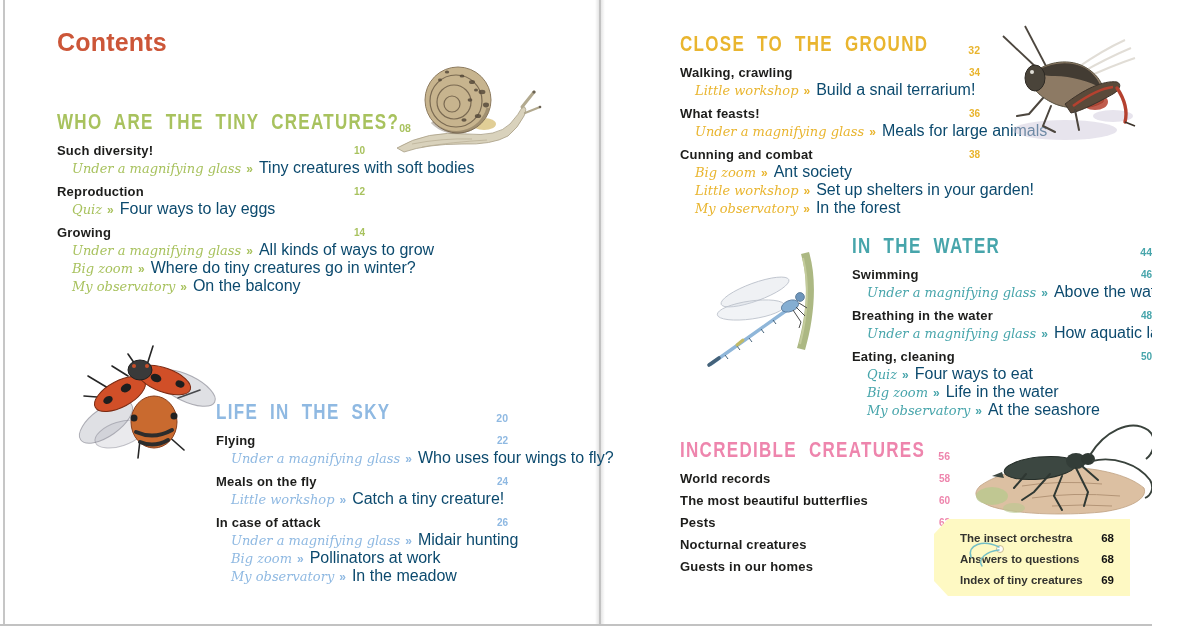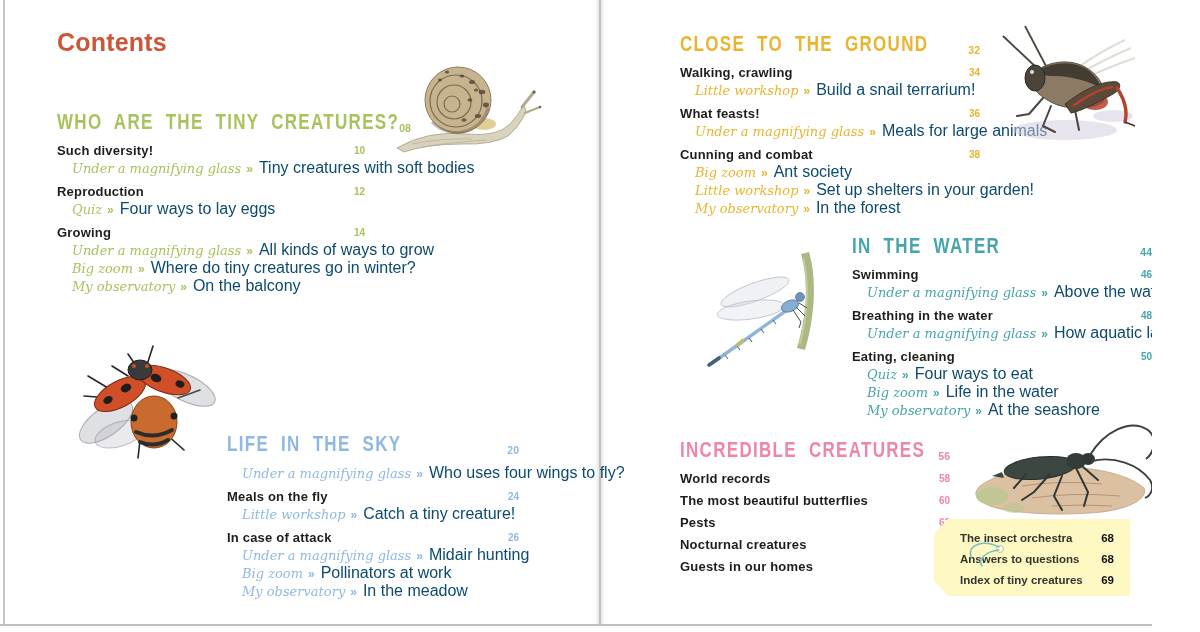--- a/index.html
+++ b/index.html
@@ -84,26 +84,30 @@
       <div class="entry">
         <div class="entry-row">
           <span class="entry-label">Growing</span>
           <span class="entry-page">14</span>
         </div>
         <div class="sub"><span class="sub-tag">Under a magnifying glass</span><span class="chev">»</span><span class="sub-text">All kinds of ways to grow</span></div>
         <div class="sub"><span class="sub-tag">Big zoom</span><span class="chev">»</span><span class="sub-text">Where do tiny creatures go in winter?</span></div>
         <div class="sub"><span class="sub-tag">My observatory</span><span class="chev">»</span><span class="sub-text">On the balcony</span></div>
       </div>
     </section>
-  <section class="toc" style="left: 227px; top: 396px; width: 292px; margin-top: 32px; --c: #8fb9e2;">
+  <section class="toc" style="left: 216px; top: 396px; width: 292px; --c: #8fb9e2;">
       <div class="sec-head">
         <span class="sec-title">LIFE IN THE SKY</span>
         <span class="sec-page">20</span>
       </div>
       <div class="entry">
+        <div class="entry-row">
+          <span class="entry-label">Flying</span>
+          <span class="entry-page">22</span>
+        </div>
         <div class="sub"><span class="sub-tag">Under a magnifying glass</span><span class="chev">»</span><span class="sub-text">Who uses four wings to fly?</span></div>
       </div>
       <div class="entry">
         <div class="entry-row">
           <span class="entry-label">Meals on the fly</span>
           <span class="entry-page">24</span>
         </div>
         <div class="sub"><span class="sub-tag">Little workshop</span><span class="chev">»</span><span class="sub-text">Catch a tiny creature!</span></div>
       </div>
       <div class="entry">

